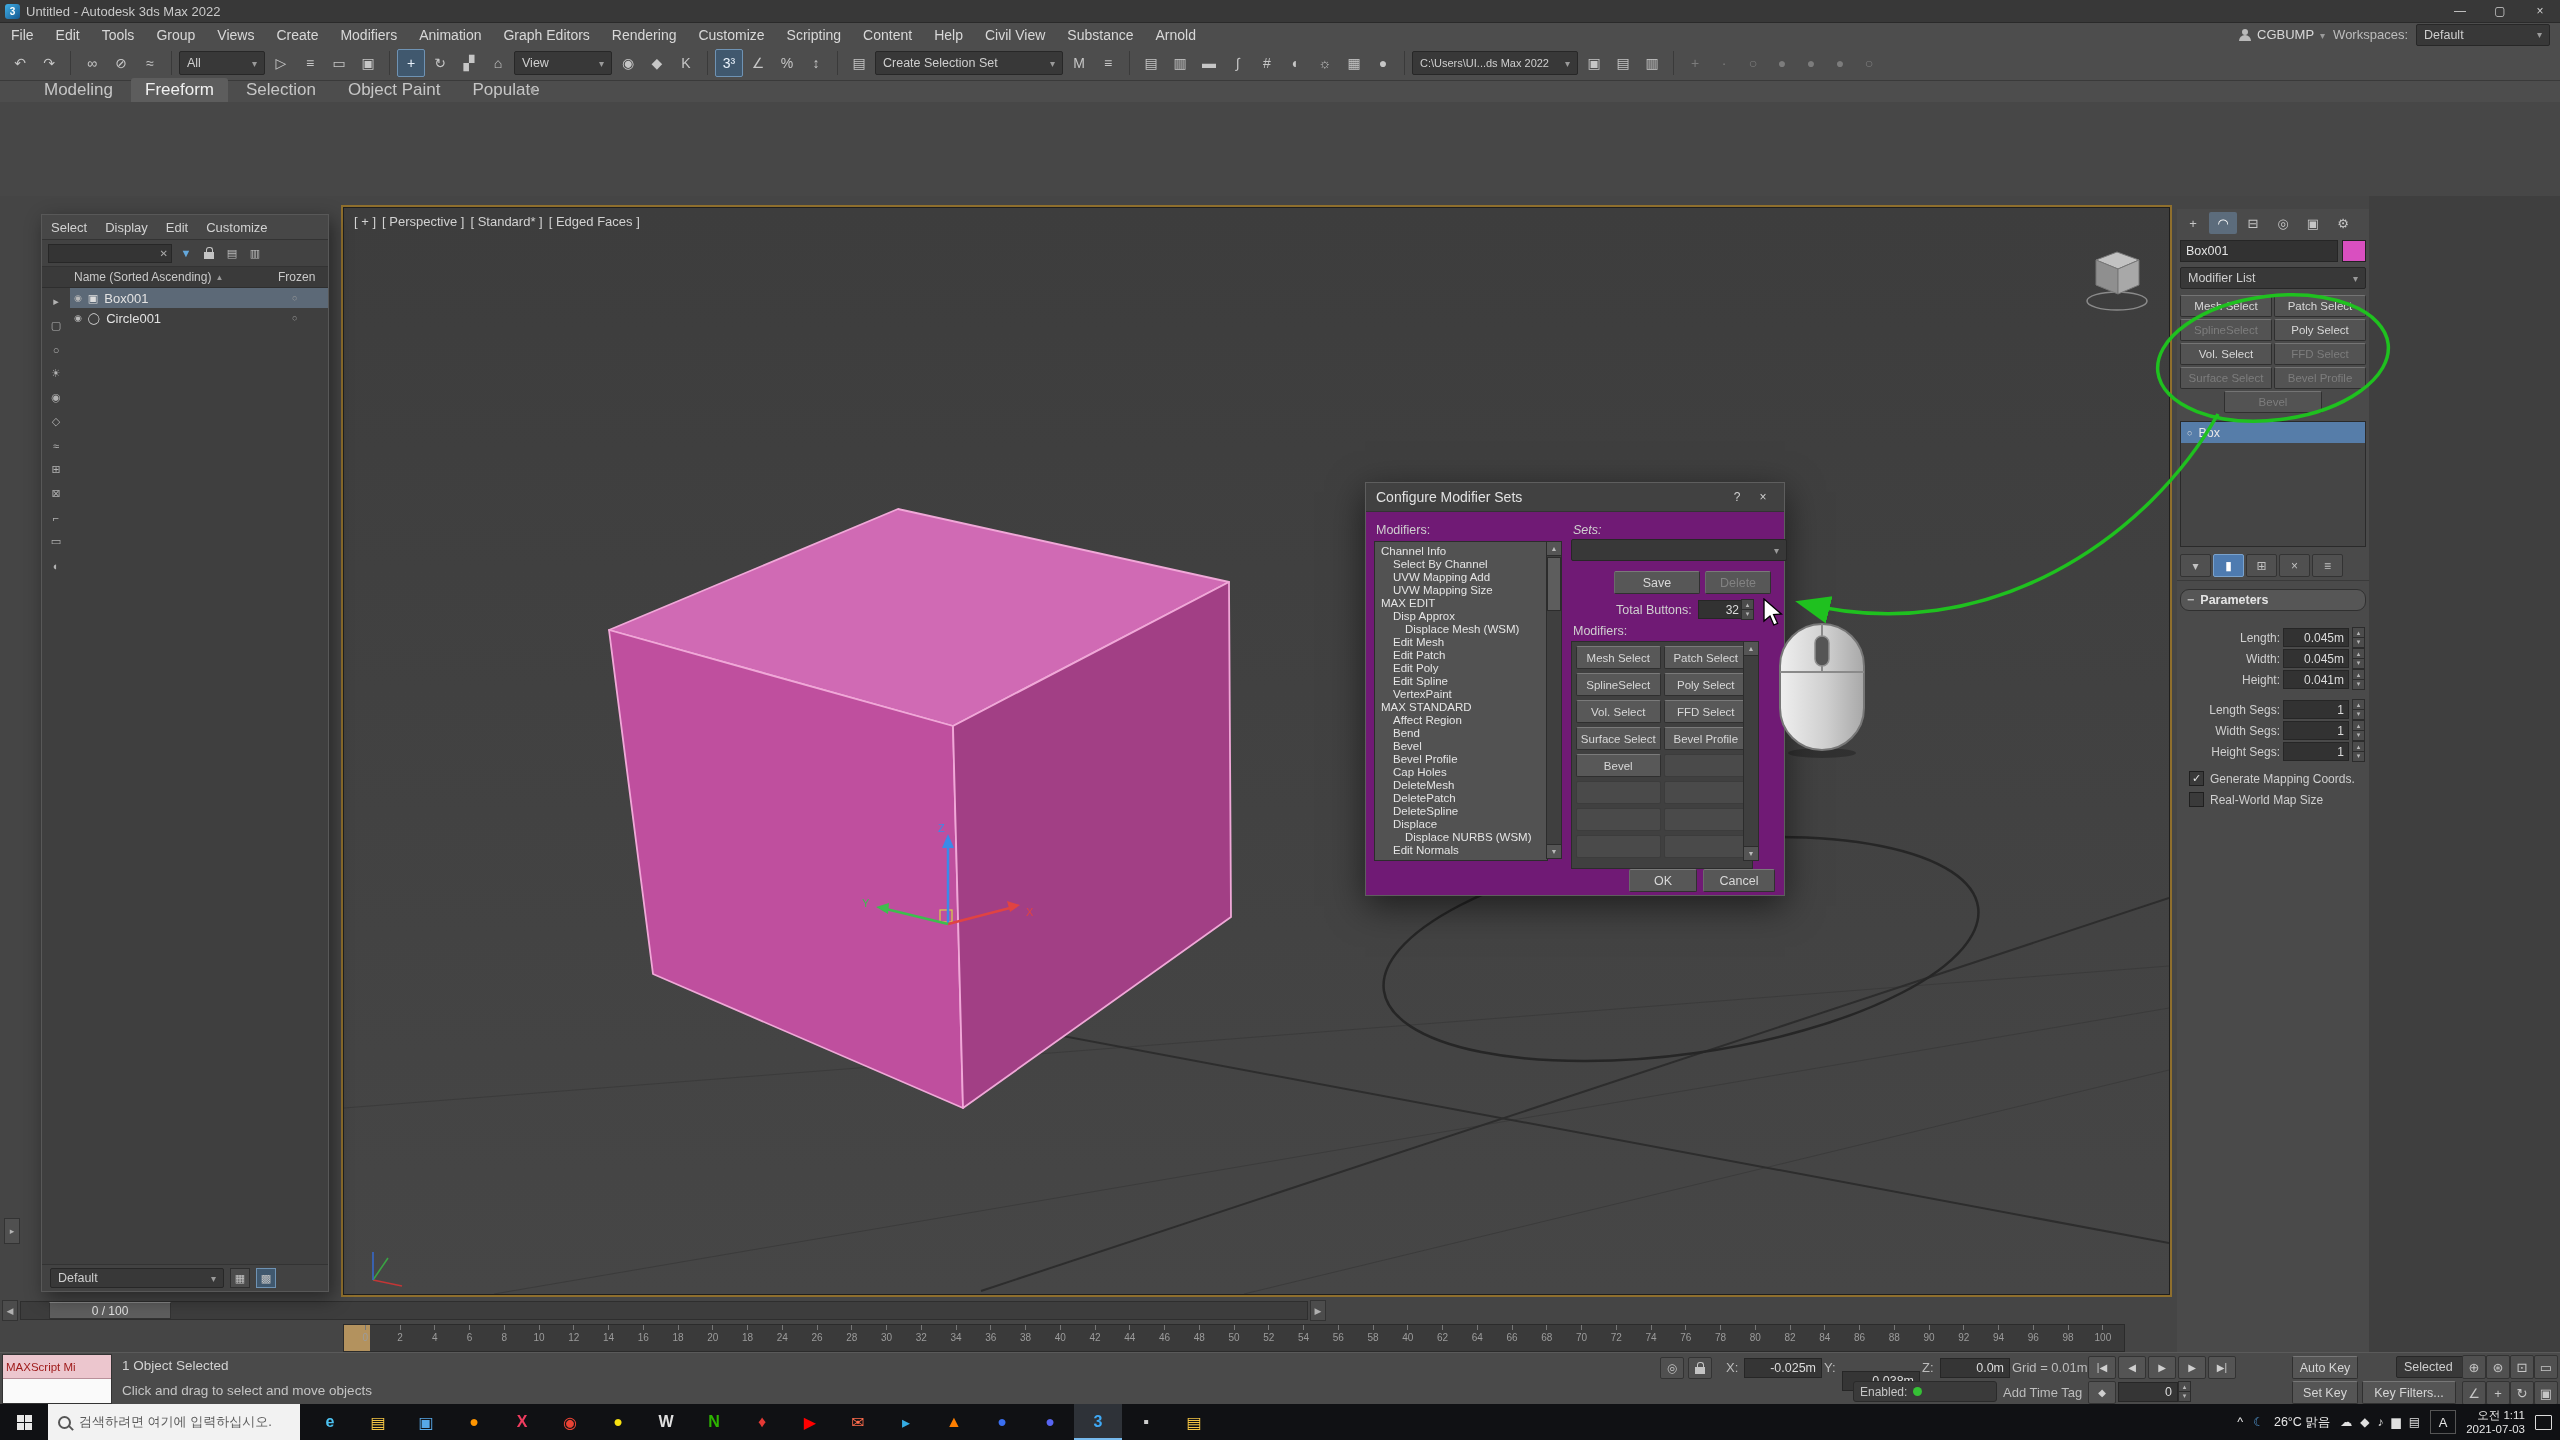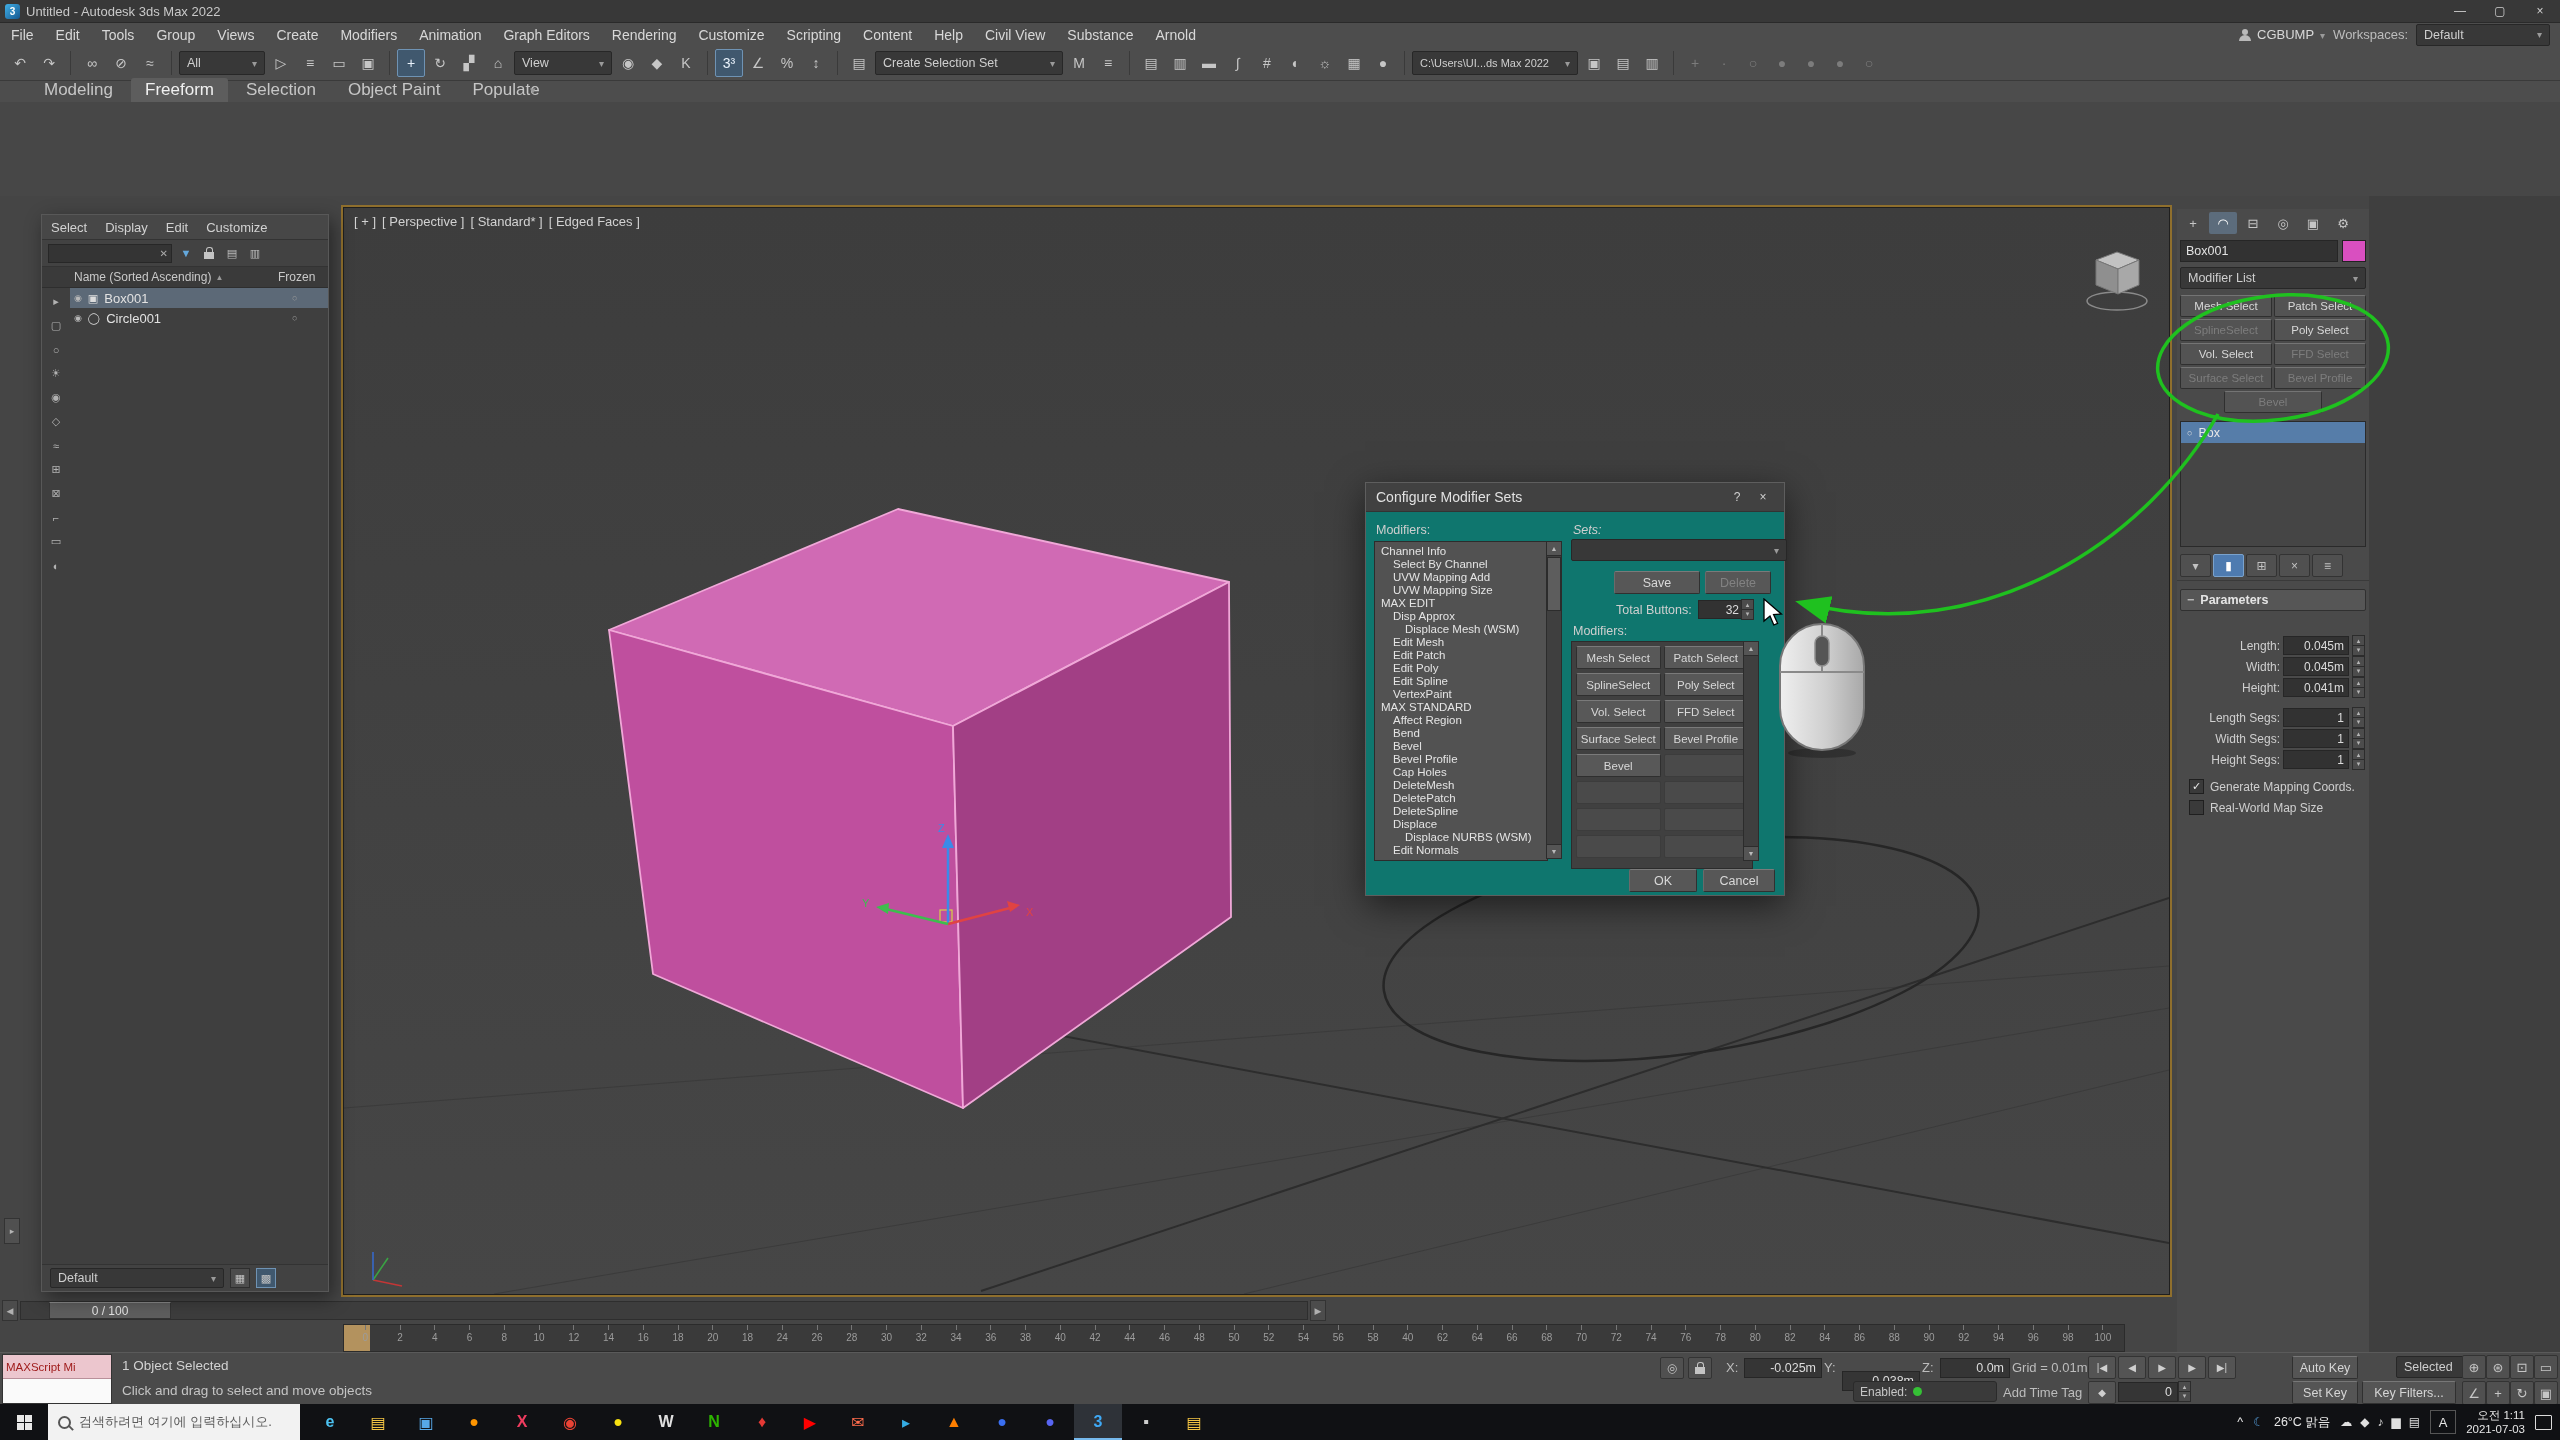--- a/index.html
+++ b/index.html
@@ -90,37 +90,37 @@
   .pbtn{height:20px;background:#535353;border:1px solid #2f2f2f;border-top-color:#747474;display:flex;align-items:center;justify-content:center;font-size:11.5px;color:#7d7d7d;border-radius:2px;}
   .pbtn.on{color:#d8d8d8;}
   .pset .pbtn:last-child{grid-column:1/-1;justify-self:center;width:96px;}
   .cp-stack{margin:4px 3px;height:124px;background:#454545;border:1px solid #2a2a2a;}
   .stackrow{height:21px;display:flex;align-items:center;gap:6px;padding-left:6px;font-size:12.5px;color:#e8e8e8;}
   .stackrow.selected{background:#567da9;}
   .bulb{font-size:9px;color:#ddd;}
   .cp-stacktools{display:flex;gap:2px;padding:3px 3px;border-bottom:1px solid #3a3a3a;}
   .stool{width:29px;height:21px;display:flex;align-items:center;justify-content:center;color:#c2c2c2;font-size:12px;background:#505050;border:1px solid #333;border-radius:2px;}
   .stool.active{background:#4e7bb0;border-color:#7aa2cc;color:#fff;}
-  .rollout{margin:8px 3px 16px;height:20px;background:#565656;border:1px solid #303030;border-radius:2px;display:flex;align-items:center;gap:6px;padding:0 6px;font-weight:bold;font-size:12.5px;color:#e4e4e4;}
+  .rollout{margin:8px 3px 8px;height:20px;background:#565656;border:1px solid #303030;border-radius:9px;display:flex;align-items:center;gap:6px;padding:0 6px;font-weight:bold;font-size:12.5px;color:#e4e4e4;}
   .rollout::before{content:"−";color:#bbb;}
   .rollout::after{content:"";margin-left:auto;}
   .params{padding:8px 4px 0;}
   .prow{display:flex;align-items:center;justify-content:flex-end;gap:3px;height:21px;}
   .prow label{font-size:12px;color:#cfcfcf;}
   .valbox{background:#323232;border:1px solid #262626;color:#dcdcdc;font-size:12px;display:flex;align-items:center;justify-content:flex-end;padding:0 4px;height:17px;width:56px;}
   .spin{display:inline-flex;flex-direction:column;width:11px;height:19px;background:#4c4c4c;border:1px solid #2c2c2c;}
   .spin::before{content:"▴";font-size:7px;line-height:9px;text-align:center;color:#b5b5b5;}
   .spin::after{content:"▾";font-size:7px;line-height:8px;text-align:center;color:#b5b5b5;border-top:1px solid #2c2c2c;}
   .prow.gap{margin-top:9px;}
   .crow{display:flex;align-items:center;gap:6px;height:21px;padding-left:12px;}
   .crow label{font-size:12px;color:#cfcfcf;}
   .cb{width:13px;height:13px;background:#3a3a3a;border:1px solid #1f1f1f;color:#eaeaea;font-size:11px;line-height:13px;text-align:center;}
   .cb.checked::after{content:"✓";}
   
-  .dialog{position:absolute;left:1365px;top:482px;width:418px;height:412px;background:#0f766e;border:1px solid #5e5e5e;box-shadow:0 10px 34px rgba(0,0,0,.55);z-index:30;}
+  .dialog{position:absolute;left:1365px;top:482px;width:418px;height:412px;background:#701a75;border:1px solid #5e5e5e;box-shadow:0 10px 34px rgba(0,0,0,.55);z-index:30;}
   .dlg-title{height:28px;background:#414141;border-bottom:1px solid #333;display:flex;align-items:center;padding:0 10px;font-size:14px;color:#e2e2e2;}
   .dlg-tbtns{margin-left:auto;display:flex;gap:4px;}
   .dlg-tbtn{width:22px;height:20px;display:flex;align-items:center;justify-content:center;color:#cfcfcf;font-size:12px;}
   .dlg-label{position:absolute;font-size:12.5px;color:#cfcfcf;}
   .dlist{position:absolute;left:8px;top:58px;width:172px;height:316px;background:#525252;border:1px solid #2c2c2c;overflow:hidden;padding-top:2px;}
   .drow{height:13px;font-size:11.5px;color:#e4e4e4;white-space:nowrap;display:flex;align-items:center;}
   .vscroll{position:absolute;width:14px;background:#3f3f3f;border:1px solid #2c2c2c;display:flex;flex-direction:column;align-items:center;}
   .vs-arrow{width:100%;height:13px;background:#555;display:flex;align-items:center;justify-content:center;font-size:7px;color:#bbb;border-bottom:1px solid #2c2c2c;}
   .vs-arrow.bottom{margin-top:auto;border-top:1px solid #2c2c2c;border-bottom:none;}
   .vs-thumb{width:12px;height:52px;background:#5d5d5d;border:1px solid #2c2c2c;margin-top:1px;}

